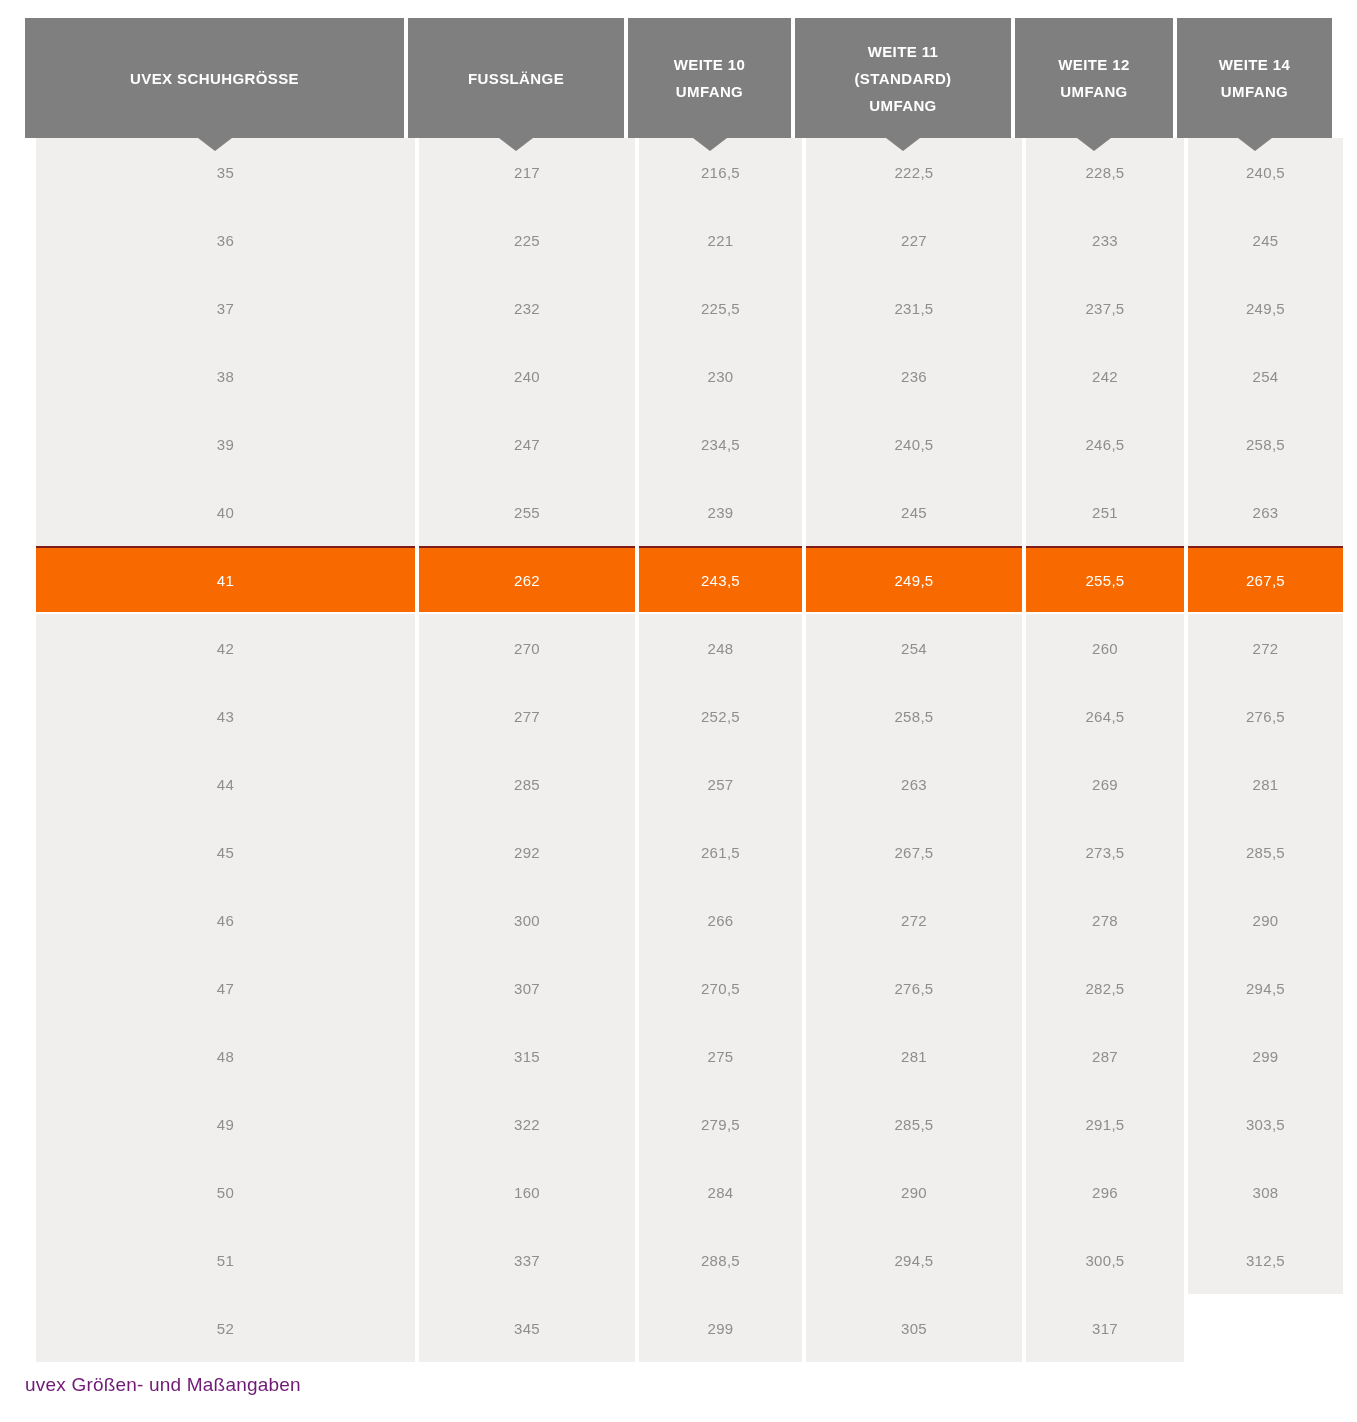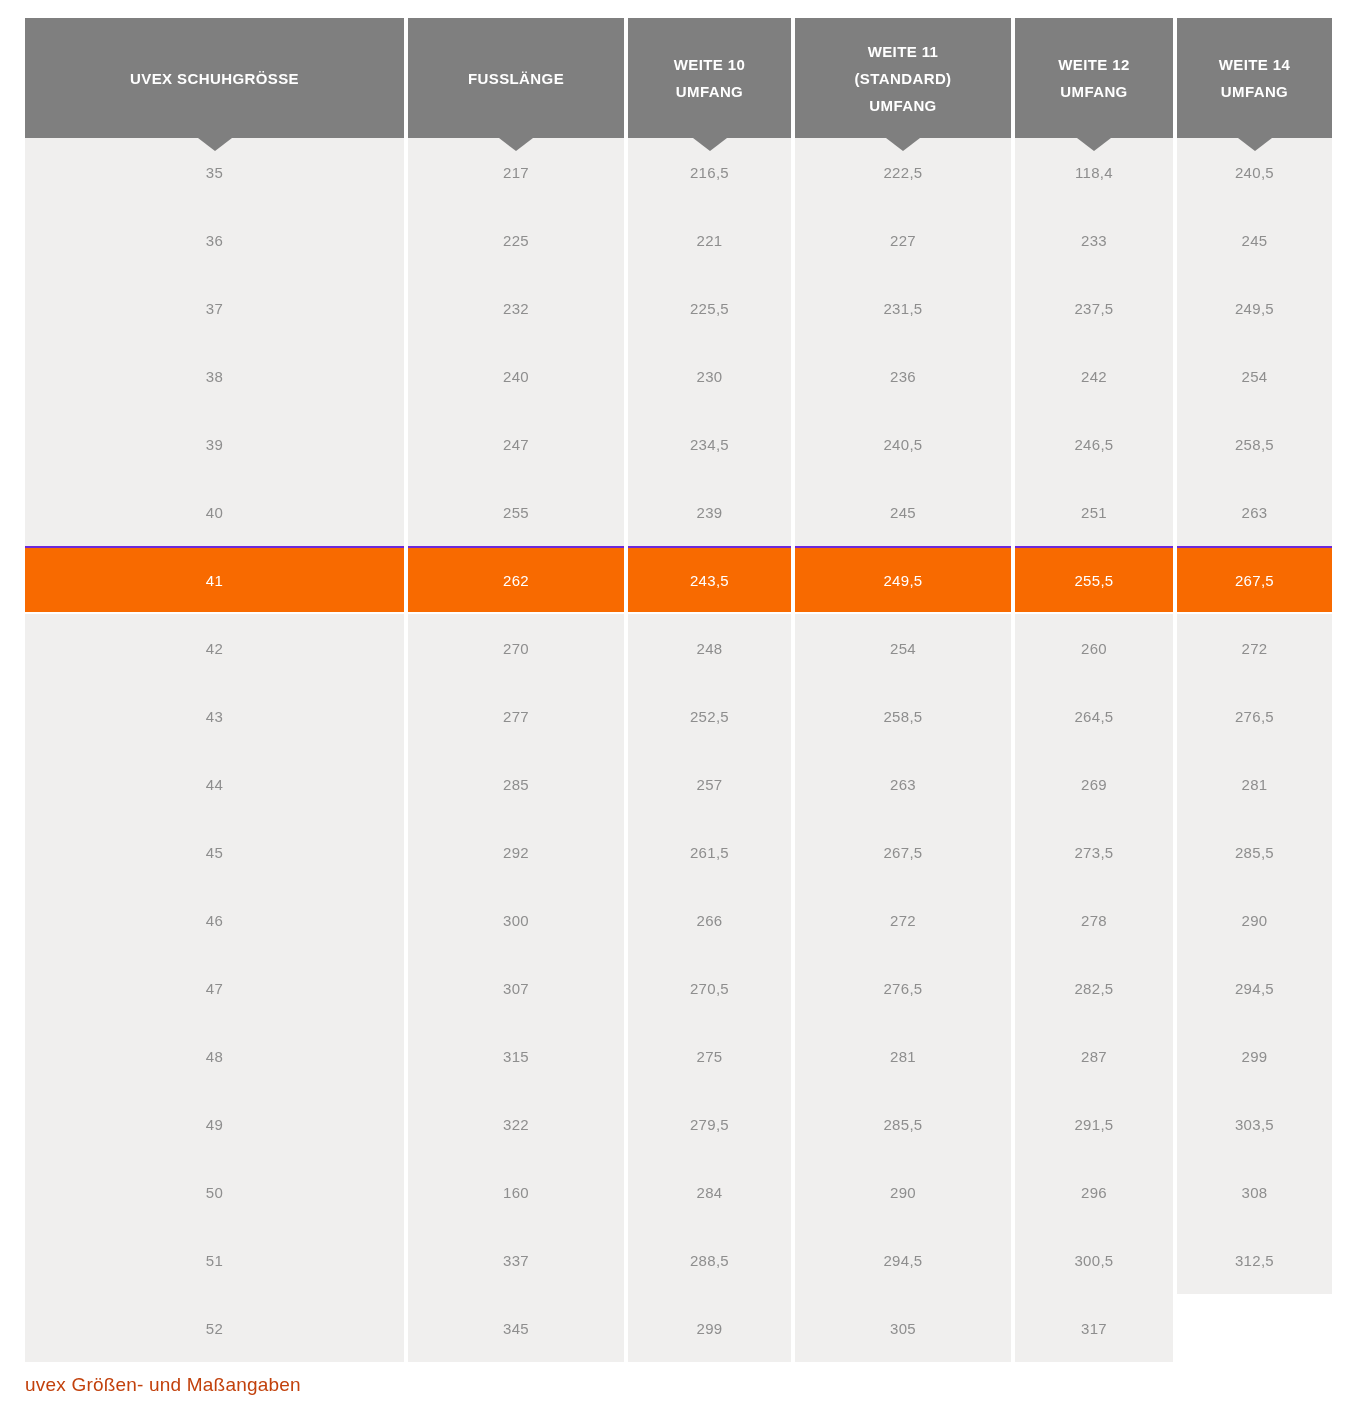--- a/index.html
+++ b/index.html
@@ -50,44 +50,45 @@
     transform: translateX(-50%);
     width: 0;
     height: 0;
     border-left: 17px solid transparent;
     border-right: 17px solid transparent;
     border-top: 13px solid #7f7f7f;
   }
   
   .body-row {
     height: 68px;
+    margin-left: 11px;
   }
   .body-row .cell {
     background: #f0efee;
     color: #8e8e8e;
     font-size: 15px;
     letter-spacing: 0.3px;
     display: flex;
     align-items: center;
     justify-content: center;
   }
   .body-row.highlight .cell {
     background: #f86a00;
     color: #ffffff;
-    border-top: 2px solid #6d28d9;
+    border-top: 2px solid #7f1d1d;
     border-bottom: 2px solid #ffffff;
     box-sizing: border-box;
   }
   
   #table-caption {
     position: absolute;
     left: 25px;
     top: 1374px;
     font-size: 19px;
-    color: #c2410c;
+    color: #701a75;
     letter-spacing: 0.2px;
   }
 </style>
 </head>
 <body>
 
 <div id="page">
 
   <div id="size-table">
     <div class="grid-row" id="header-row">
@@ -120,21 +121,21 @@
           <span>UMFANG</span>
           <span class="header-pointer"></span>
   </div>
       </div>
     <div id="table-body">
         <div class="grid-row body-row">
           <div class="cell">35</div>
           <div class="cell">217</div>
           <div class="cell">216,5</div>
           <div class="cell">222,5</div>
-          <div class="cell">118,4</div>
+          <div class="cell">228,5</div>
           <div class="cell">240,5</div>
         </div>
         <div class="grid-row body-row">
           <div class="cell">36</div>
           <div class="cell">225</div>
           <div class="cell">221</div>
           <div class="cell">227</div>
           <div class="cell">233</div>
           <div class="cell">245</div>
         </div>

